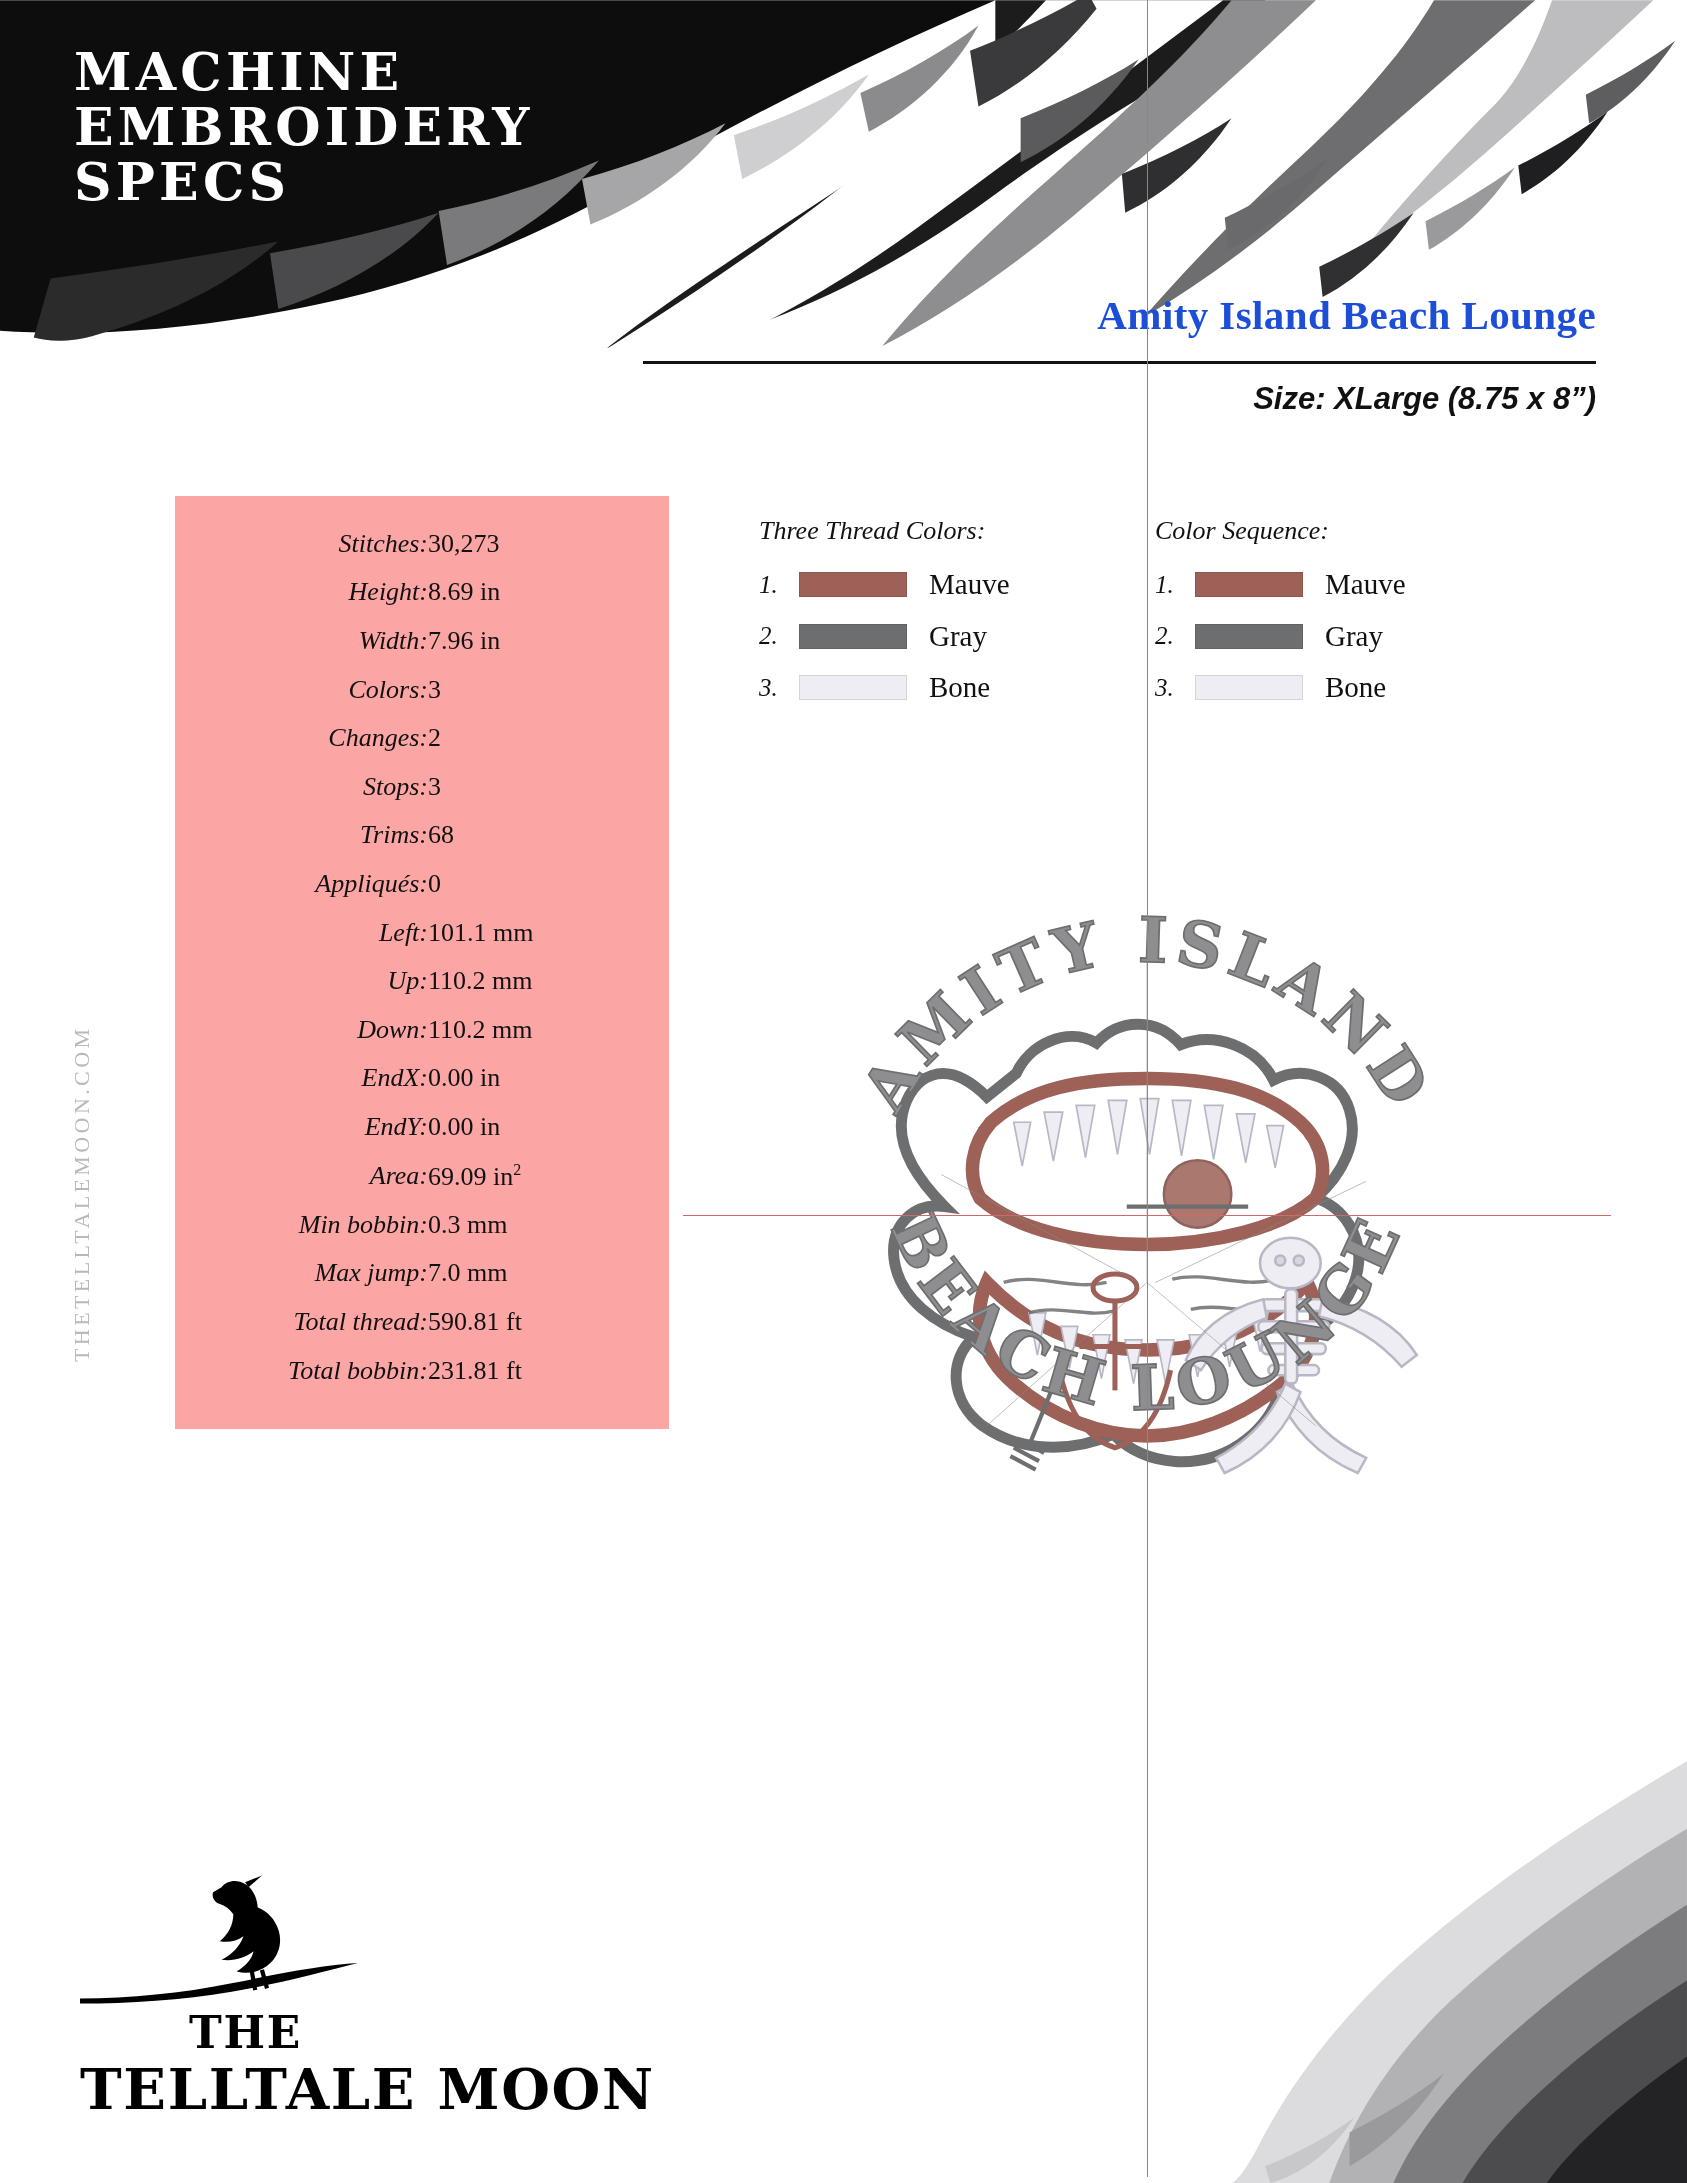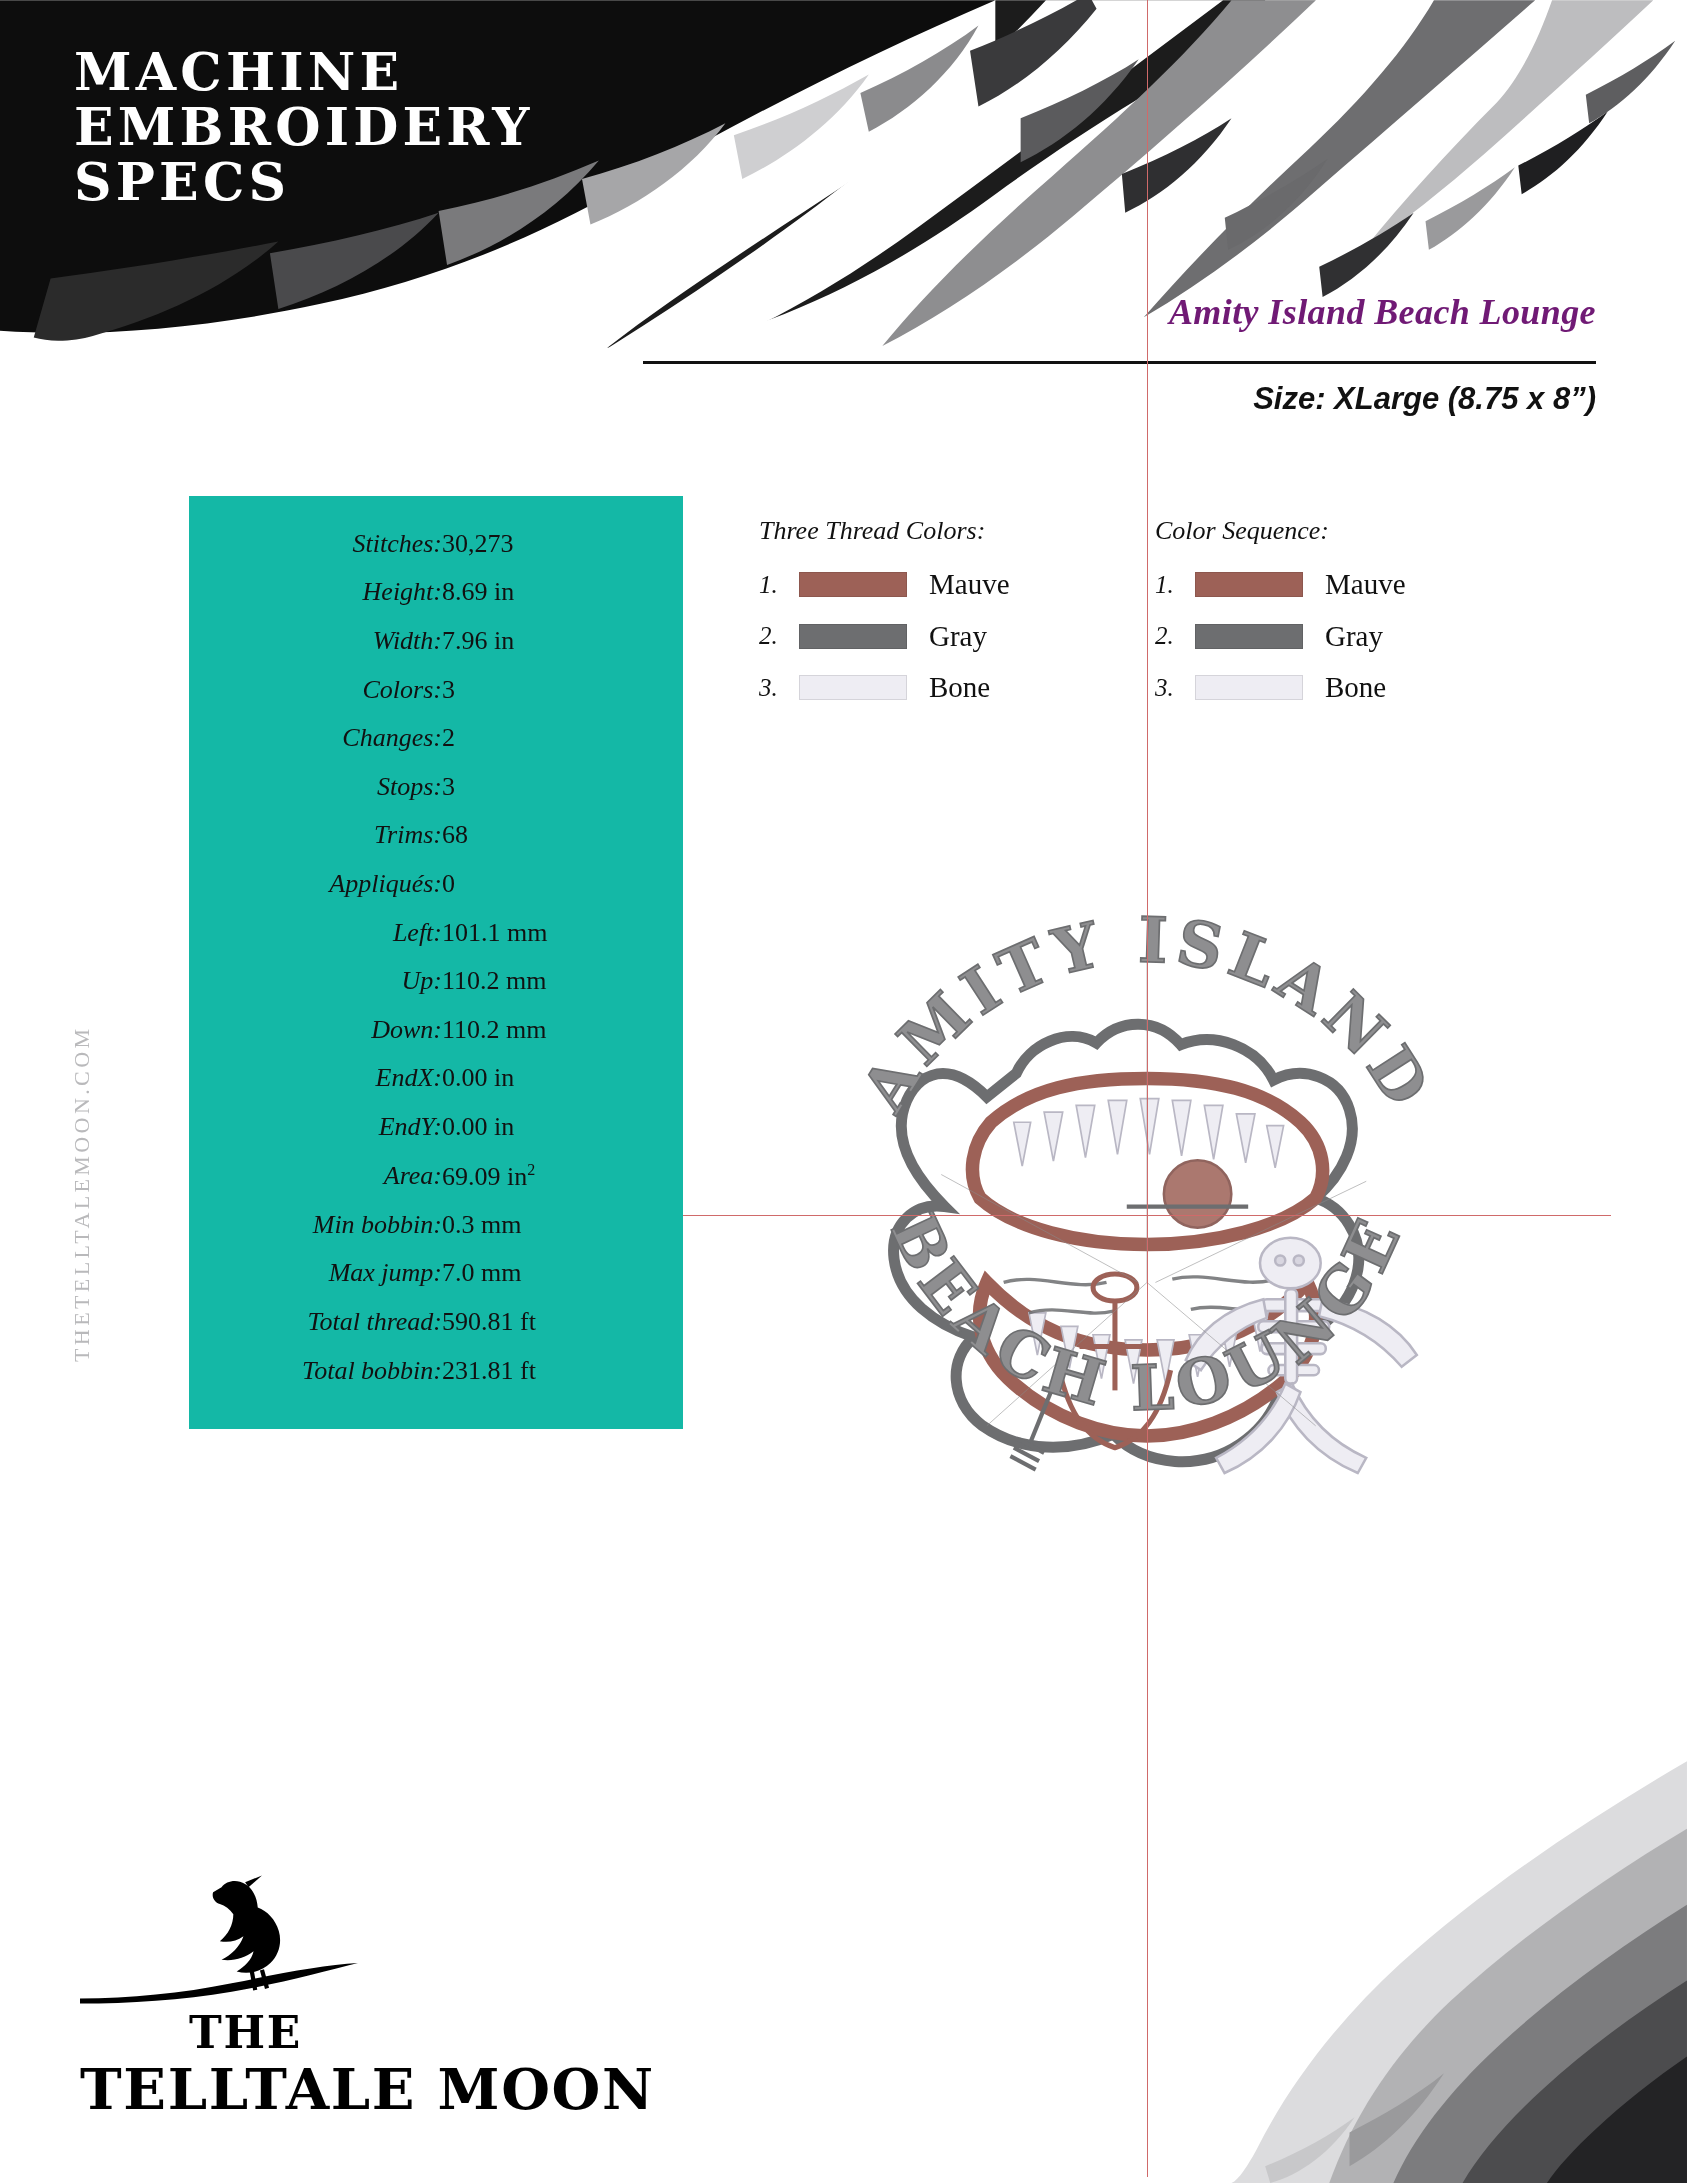--- a/index.html
+++ b/index.html
@@ -51,25 +51,24 @@
     text-transform: uppercase;
     color: #ffffff;
   }
 
   .doc-name {
     position: absolute;
     top: 291px;
     right: 91px;
     font-family: "Liberation Serif", serif;
     font-weight: 700;
-    font-style: italic;
-    font-size: 36px;
+    font-size: 41px;
     letter-spacing: 0.4px;
     text-align: right;
-    color: #701a75;
+    color: #1d4ed8;
   }
   .rule {
     position: absolute;
     top: 361px;
     right: 91px;
     width: 953px;
     height: 2.5px;
     background: #111;
   }
   .doc-size {
@@ -81,23 +80,23 @@
     font-style: italic;
     font-size: 31px;
     text-align: right;
     color: #111;
   }
 
   
   .specs-panel {
     position: absolute;
     top: 496px;
-    left: 189px;
+    left: 175px;
     width: 494px;
-    background: #14b8a6;
+    background: #fca5a5;
     padding: 23.6px 0 34px 0;
     box-sizing: border-box;
   }
   table.specs {
     border-collapse: collapse;
     width: 100%;
   }
   table.specs td {
     font-size: 26px;
     padding: 9.3px 0;

